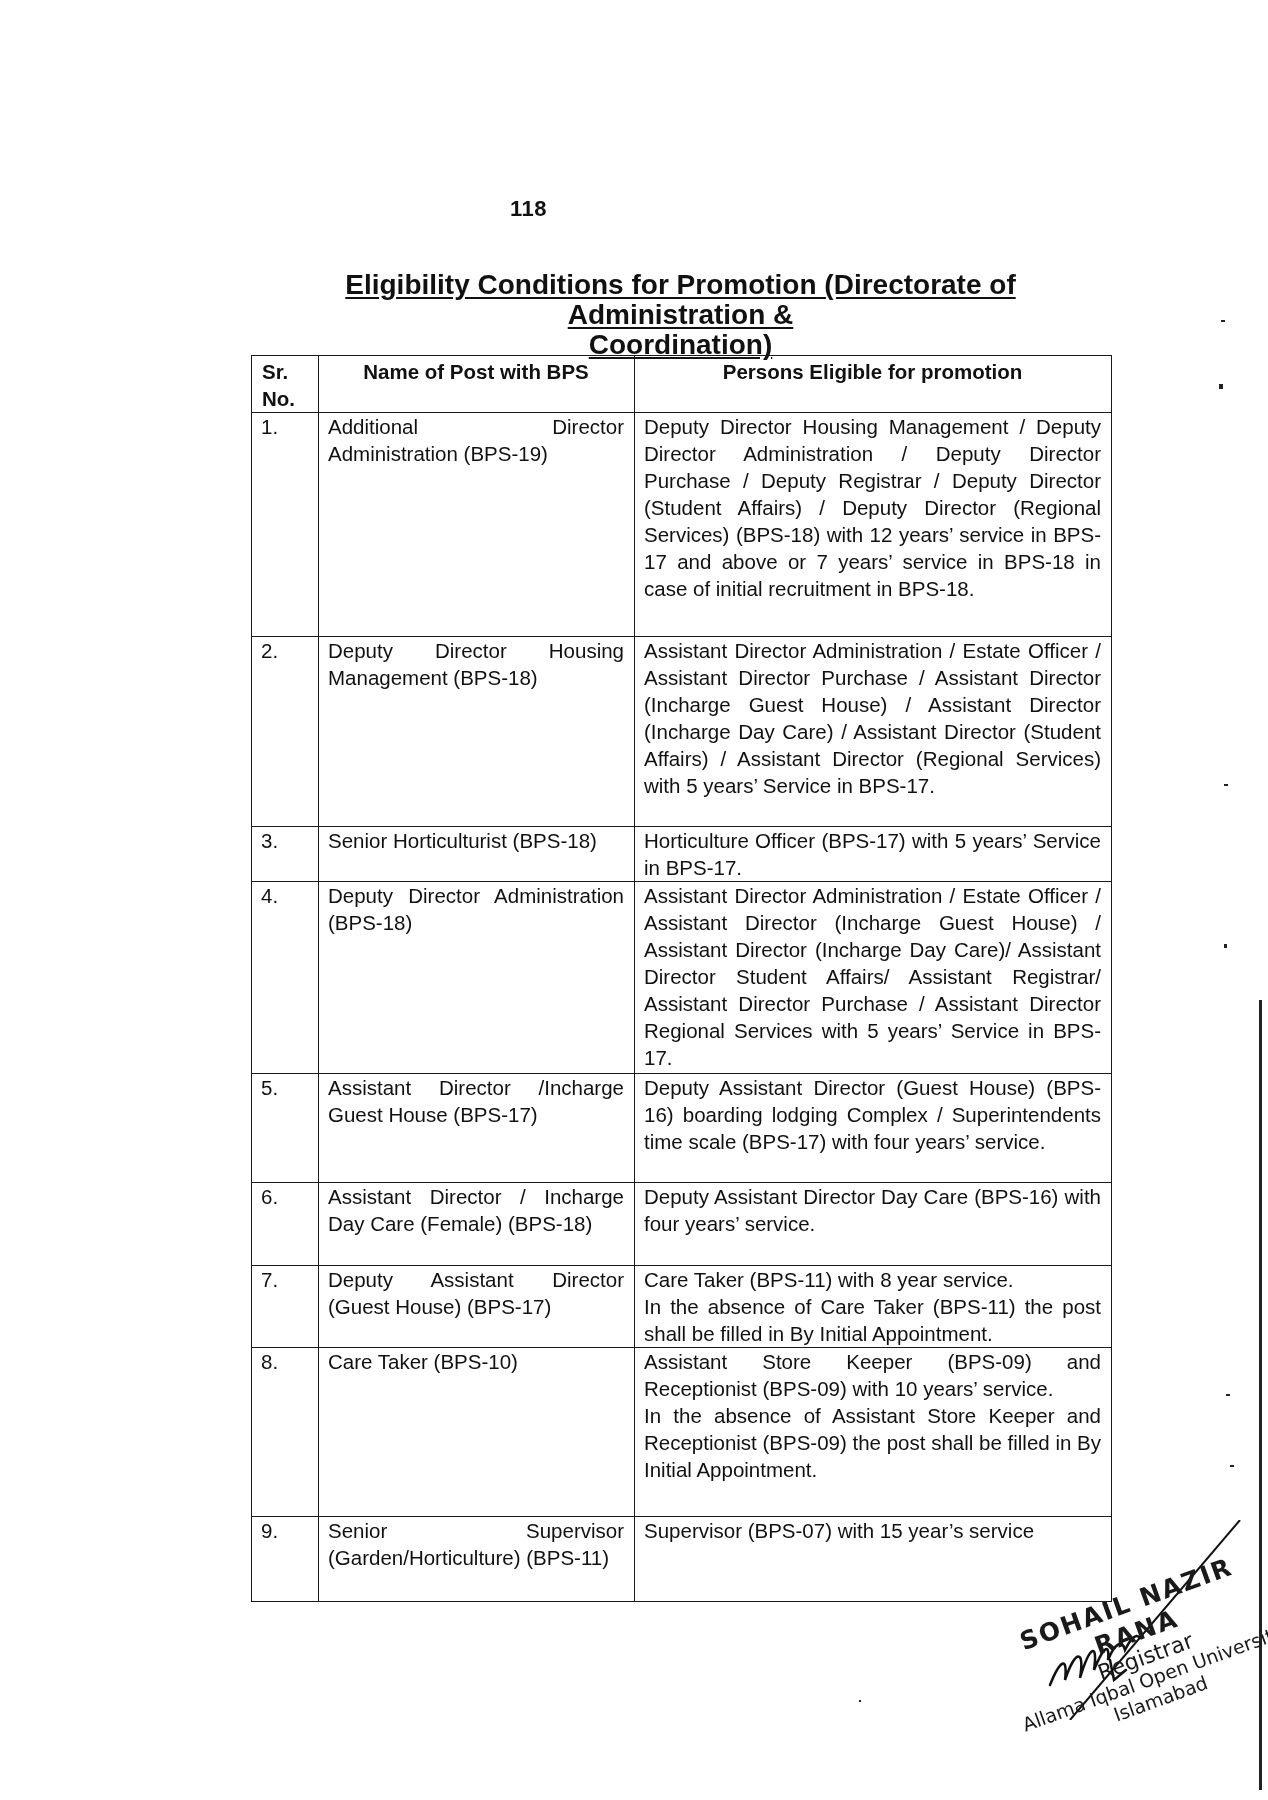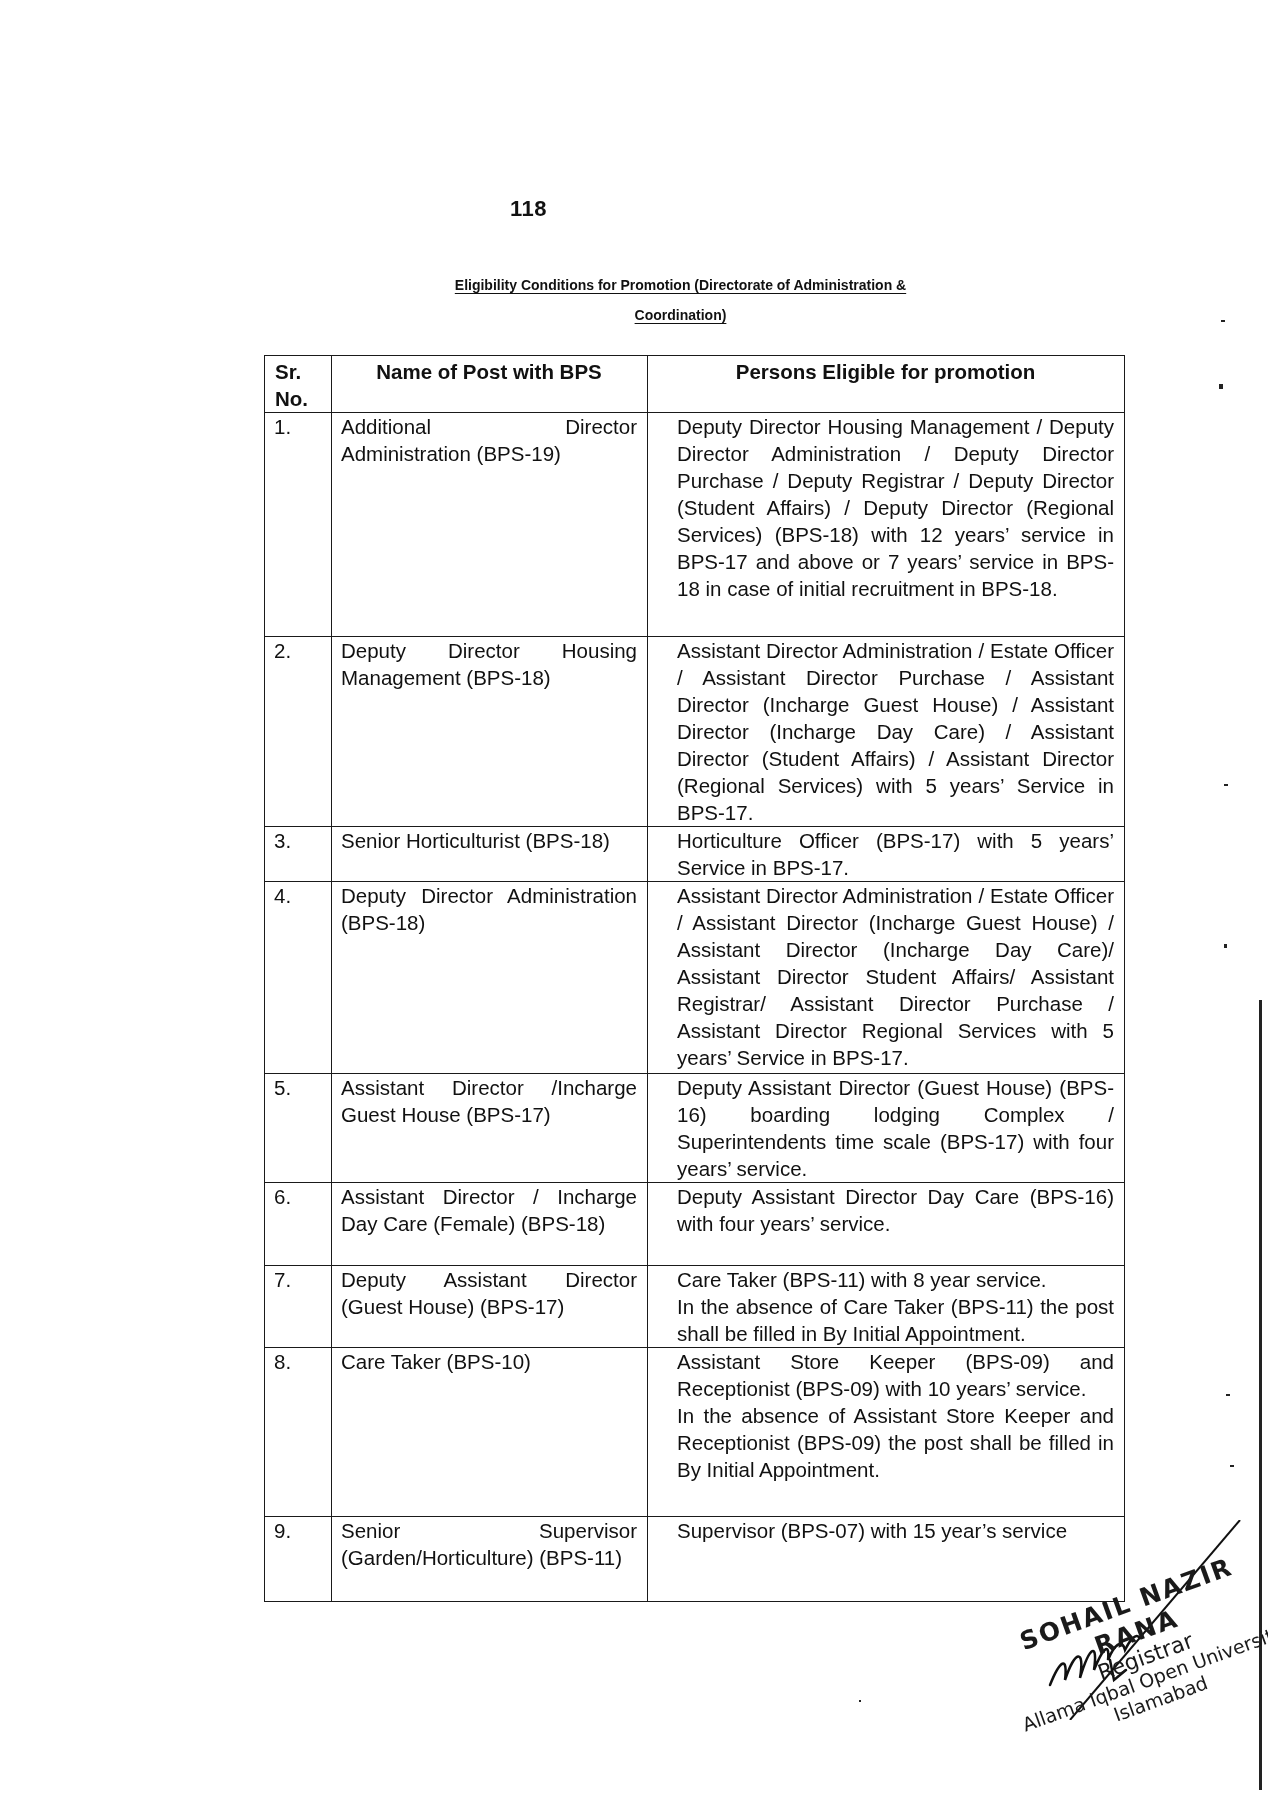--- a/index.html
+++ b/index.html
@@ -6,39 +6,39 @@
   body {
     width:1268px; height:1800px; background:#ffffff; position:relative; overflow:hidden;
     font-family:"Liberation Sans", sans-serif; color:#111;
   }
   .page-number {
     position:absolute; left:0; width:1057px; top:196px; text-align:center;
     font-weight:bold; font-size:22px; letter-spacing:0.5px;
   }
   .title {
     position:absolute; left:251px; width:859px; top:270px; text-align:center;
-    font-weight:bold; font-size:14px; line-height:30px;
+    font-weight:bold; font-size:28px; line-height:30px;
   }
   .title span { text-decoration:underline; text-underline-offset:3px; }
   table.elig {
-    position:absolute; left:264px; top:355px; width:860px;
+    position:absolute; left:251px; top:355px; width:860px;
     border-collapse:collapse; table-layout:fixed;
     font-size:20.5px; line-height:27px;
   }
   table.elig td, table.elig th {
     border:1.5px solid #1a1a1a; vertical-align:top; padding:0 10px 0 9px;
   }
   table.elig th { font-weight:bold; text-align:center; padding-top:2px; }
   table.elig th.sr { text-align:left; padding-left:10px; }
   col.c1 { width:67px; } col.c2 { width:316px; } col.c3 { width:477px; }
   td.sr { padding-left:12px; }
   td.post, td.elig-text { text-align:justify; }
   td.post { text-align-last:left; }
   td.elig-text { text-align-last:left; }
-  .line-block { display:block;margin-left:20px; }
+  .line-block { display:block; }
   .edge-line {
     position:absolute; left:1259px; top:1000px; width:3px; height:790px; background:#222;
   }
   .speck { position:absolute; background:#222; }
   .stamp {
     position:absolute; left:985px; top:1640px; width:290px; height:140px;
     transform:rotate(-20deg); transform-origin:left top; text-align:center;
     color:#1a1a1a;
   }
   .stamp .name { font-weight:bold; font-size:25px; letter-spacing:2px; line-height:30px; font-family:"DejaVu Sans", sans-serif; }

